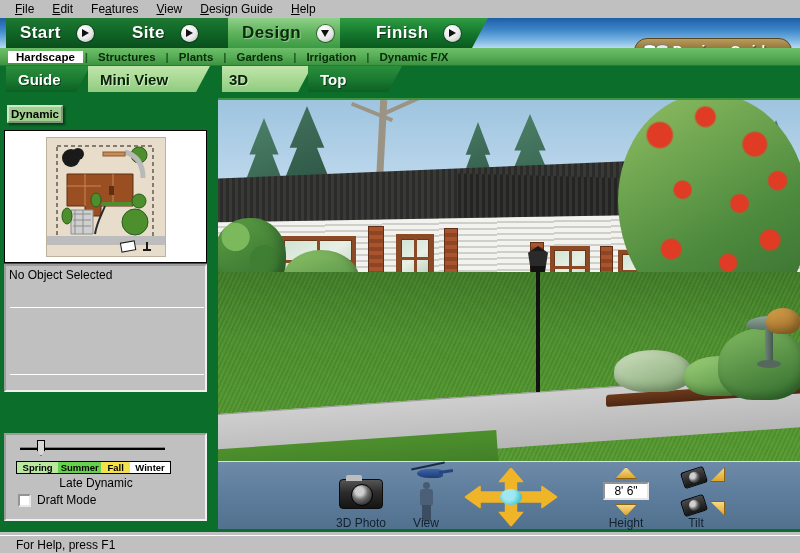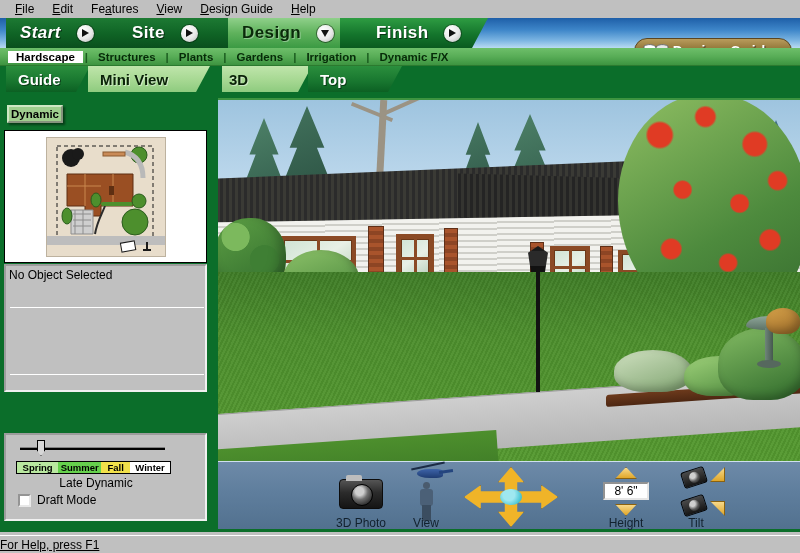--- a/index.html
+++ b/index.html
@@ -418,41 +418,41 @@
   }
   .tri-up2 { clip-path: polygon(0 100%, 100% 100%, 100% 0); }
   .tri-dn2 { clip-path: polygon(0 0, 100% 0, 100% 100%); }
 
   
   .statusbar {
     position: absolute; left: 0; top: 535px; width: 800px; height: 18px;
     background: #c0c0c0;
     border-top: 1px solid #ffffff;
     display: flex; align-items: center;
-    padding-left: 0;
-    font-size: 12px; color: #000; text-decoration: underline;
+    padding-left: 16px;
+    font-size: 12px; color: #000;
   }
 </style>
 </head>
 <body>
 
 <div id="app">
 
   <div class="menubar">
     <div class="menu-item"><u>F</u>ile</div>
     <div class="menu-item"><u>E</u>dit</div>
     <div class="menu-item">Fe<u>a</u>tures</div>
     <div class="menu-item"><u>V</u>iew</div>
     <div class="menu-item"><u>D</u>esign Guide</div>
     <div class="menu-item"><u>H</u>elp</div>
   </div>
 
   <div class="topband">
 
-    <div class="phase dark" style="left:6px;width:132px;font-style:italic;">
+    <div class="phase dark" style="left:6px;width:132px;">
       <span class="ptxt">Start</span>
       <span class="arrow"></span>
     </div>
 
     <div class="phase dark" style="left:118px;width:130px;">
       <span class="ptxt">Site</span>
       <span class="arrow"></span>
     </div>
 
     <div class="phase light down" style="left:228px;width:132px;">

